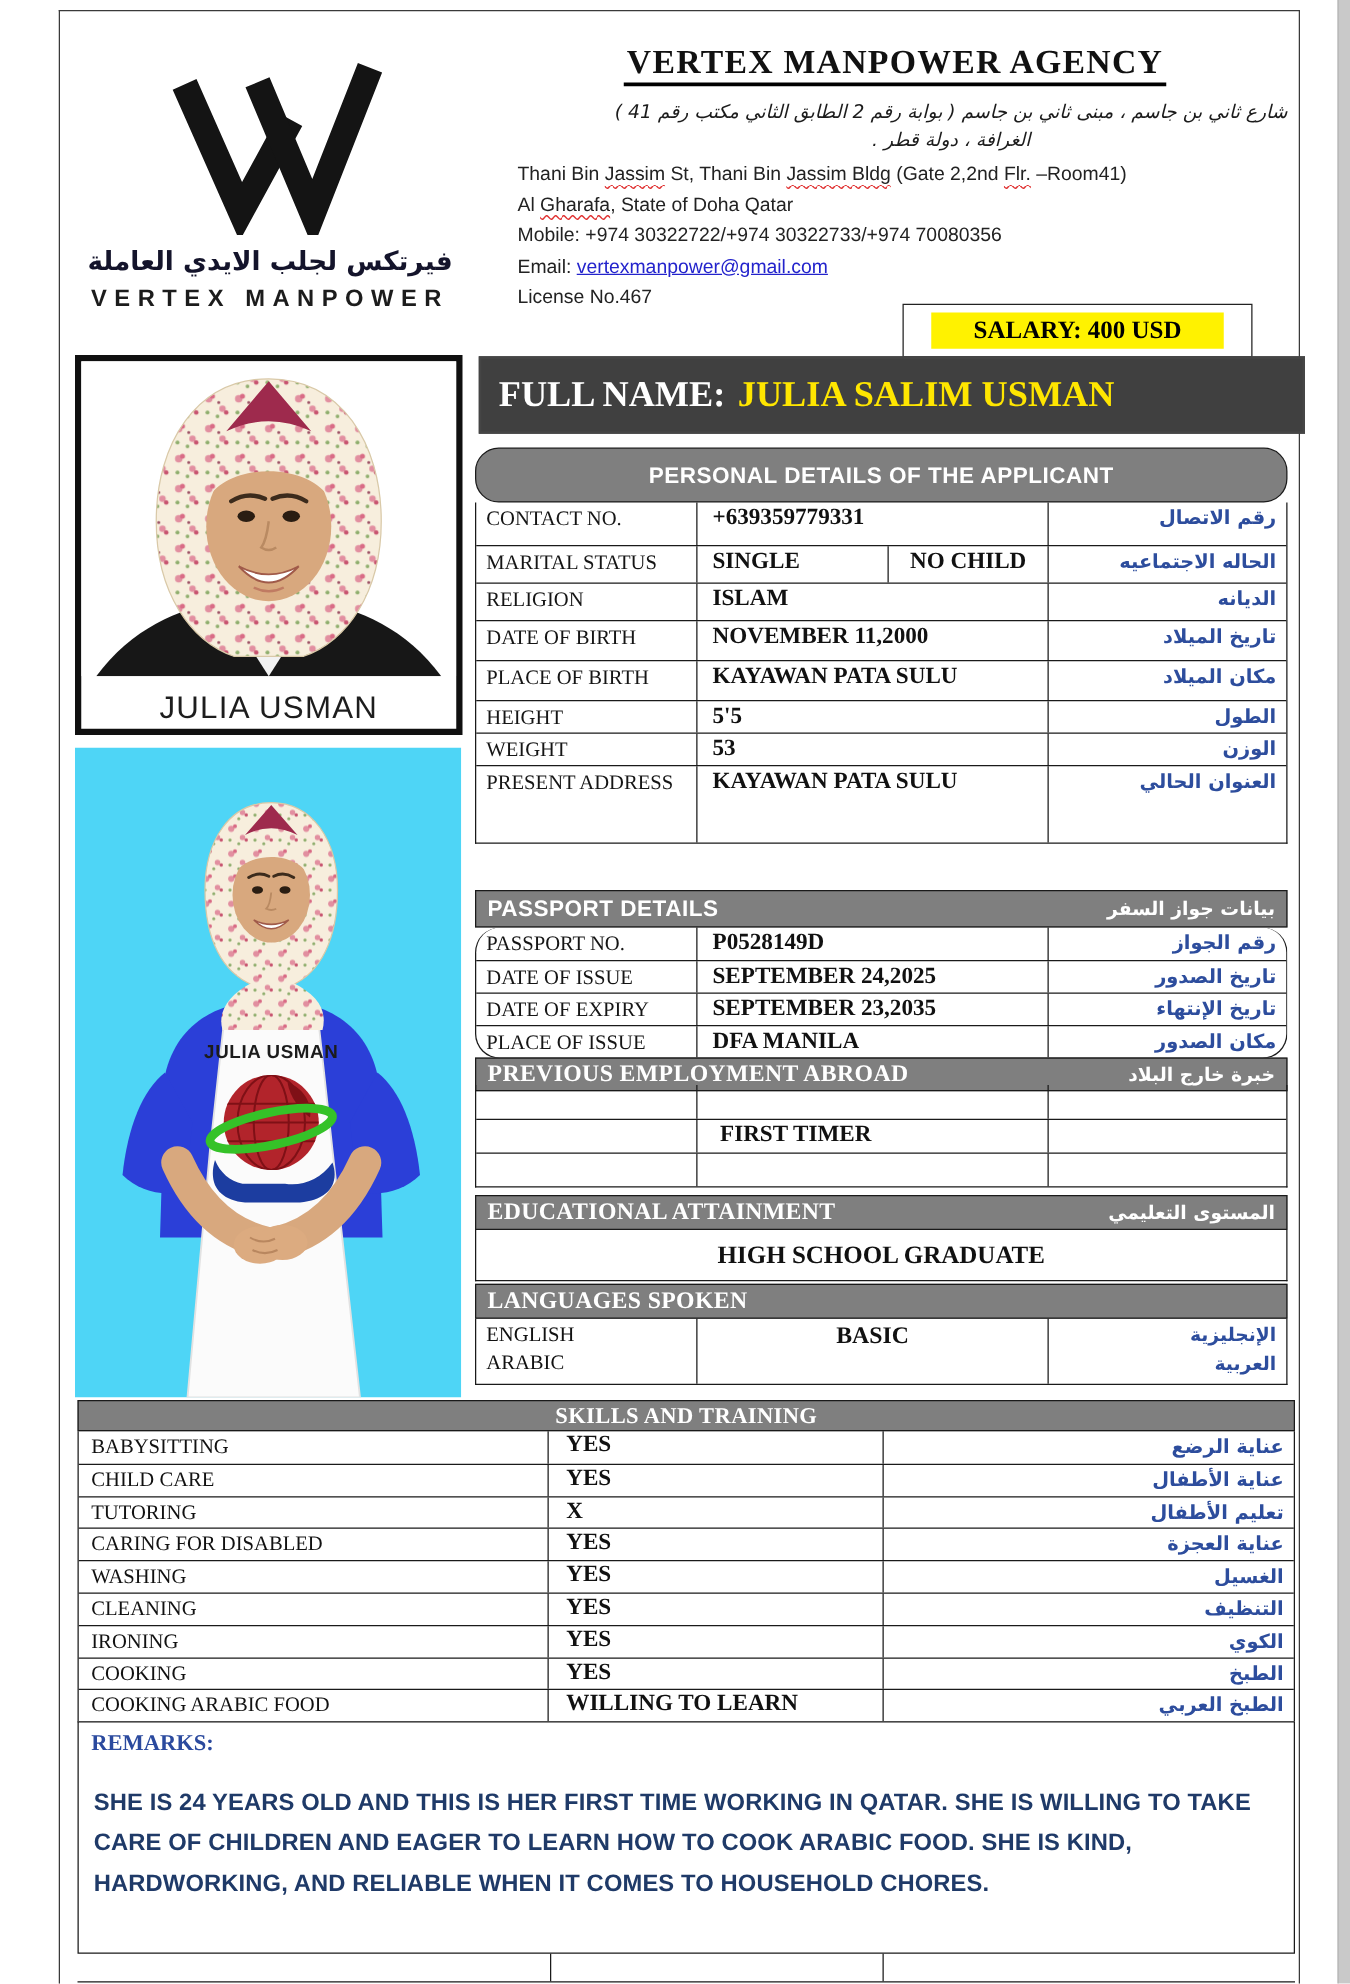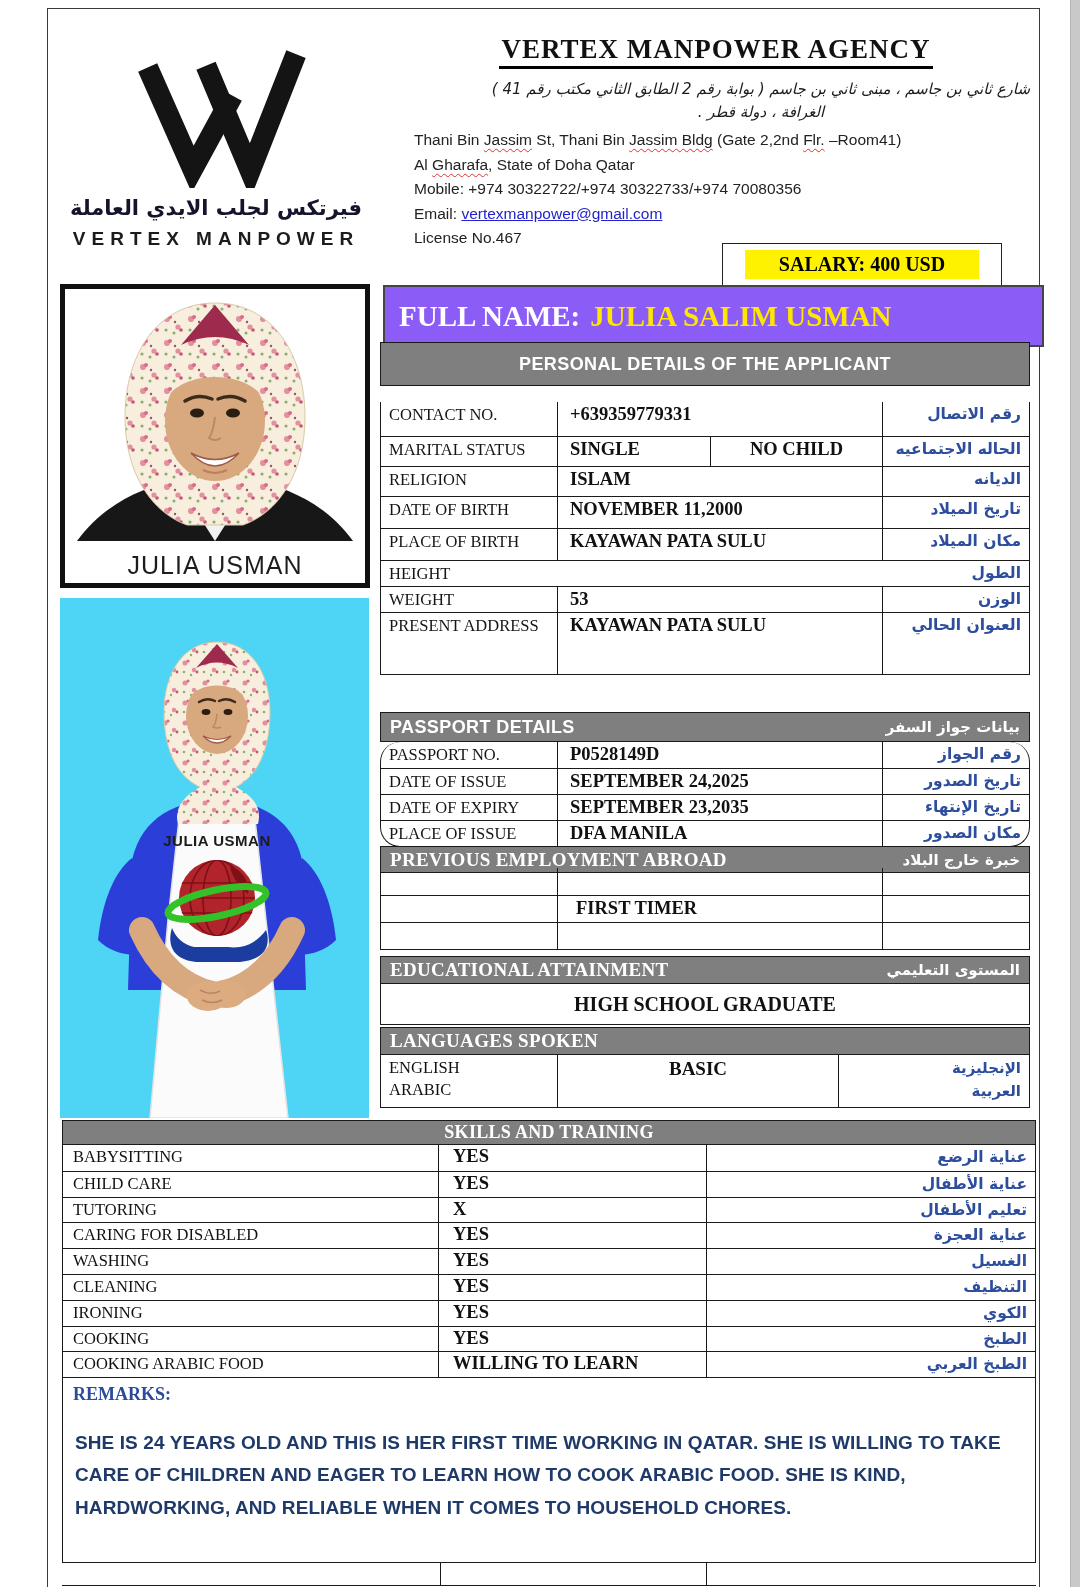--- a/index.html
+++ b/index.html
@@ -23,21 +23,21 @@
   .agency-ar .l2{text-align:center;padding-left:90px;}
   .addr{font-family:"Liberation Sans",sans-serif;font-size:15.5px;color:#222;margin-top:6.5px;padding-left:12px;}
   .wavy{text-decoration:underline;text-decoration-style:wavy;text-decoration-color:#e03131;text-decoration-thickness:1px;text-underline-offset:3px;}
   .email-link{color:#2323cc;text-decoration:underline;}
 
   
   .salary-box{left:722px;top:243px;width:278px;height:41px;background:#fff;border:1.5px solid #222;display:flex;align-items:center;justify-content:center;}
   .salary-inner{background:#fff200;padding:3px 34px;font-size:20px;font-weight:bold;color:#000;}
 
   
-  .fullname-bar{left:383px;top:285px;width:643px;height:58px;background:#8b5cf6;border:2px solid #454545;
+  .fullname-bar{left:383px;top:285px;width:643px;height:58px;background:#404040;border:2px solid #454545;
     display:flex;align-items:center;padding-left:14px;font-weight:bold;font-size:29px;}
   .fn-label{color:#fff;}
   .fn-value{color:#ffe600;margin-left:10px;}
 
   
   .portrait{left:60px;top:284px;width:300px;height:294px;border:5px solid #101010;background:#fff;}
   .portrait-caption{height:40px;display:flex;align-items:center;justify-content:center;
     font-family:"Liberation Sans",sans-serif;font-size:25px;letter-spacing:1px;color:#1d1d1d;}
   .fullbody{left:60px;top:598px;width:309px;height:520px;}
 
@@ -46,21 +46,21 @@
   .gbar .en-sans{font-family:"Liberation Sans",sans-serif;font-weight:bold;font-size:18px;letter-spacing:.4px;}
   .gbar .en-serif{font-weight:bold;font-size:19px;letter-spacing:.3px;}
   .gbar .bar-ar{font-size:15px;font-weight:bold;}
   .gbar.center{justify-content:center;}
 
   
   .tbl{border:1.5px solid #1a1a1a;border-top:none;}
   .t-row{display:flex;border-top:1.5px solid #1a1a1a;box-sizing:border-box;}
   .t-row:first-child{border-top:none;}
   .c-label{width:176px;padding:3px 0 0 8px;font-size:16.5px;color:#151515;box-sizing:border-box;}
-  .c-val{width:326px;border-left:1.5px solid #1a1a1a;border-right:1.5px solid #1a1a1a;
+  .c-val{width:282px;border-left:1.5px solid #1a1a1a;border-right:1.5px solid #1a1a1a;
          padding:2px 0 0 12px;font-weight:bold;font-size:18.5px;box-sizing:border-box;}
   .c-ar{flex:1;text-align:right;padding:3px 8px 0 0;color:#2d4d9d;font-size:15.5px;font-weight:bold;box-sizing:border-box;}
   .split{display:flex;padding:0;}
   .split .sp1{width:140px;padding:2px 0 0 12px;font-weight:bold;font-size:18.5px;}
   .split .sp2{flex:1;border-left:1.5px solid #1a1a1a;padding:2px 0 0 0;text-align:center;font-weight:bold;font-size:18.5px;}
 
   
   .s-label{width:375px;padding:2px 0 0 10px;font-size:16.5px;box-sizing:border-box;}
   .s-val{width:269px;border-left:1.5px solid #1a1a1a;border-right:1.5px solid #1a1a1a;
          padding:1px 0 0 14px;font-weight:bold;font-size:18.5px;box-sizing:border-box;}
@@ -219,21 +219,21 @@
         <path d="M159,103 Q167,99 175,104" stroke="#3c2b1c" stroke-width="2.4" fill="none" stroke-linecap="round"></path>
         <ellipse cx="146" cy="114" rx="4.4" ry="3" fill="#2a1d12"></ellipse>
           <ellipse cx="168" cy="114" rx="4.4" ry="3" fill="#2a1d12"></ellipse>
         <path d="M157,116 Q156,126 153,129 Q157,131 161,129" stroke="#b98a62" stroke-width="1.5" fill="none"></path>
         <path d="M143,138 Q157,152 171,138 Q157,145 143,138 Z" fill="#ffffff" stroke="#a05a49" stroke-width="1.2"></path>
         <path d="M142,188 C122,198 114,212 118,226 L198,226 C202,210 194,198 174,188 Z" fill="url(#floralB)"></path>
       </g>
     </svg>
   </div>
 
-  <div class="abs gbar center" style="left:380px;top:342px;width:650px;height:44px;box-sizing:border-box;">
+  <div class="abs gbar center" style="left:380px;top:358px;width:650px;height:44px;box-sizing:border-box;border-radius:19px;">
     <span class="en-sans">PERSONAL DETAILS OF THE APPLICANT</span>
   </div>
   <div class="abs tbl" style="left:380px;top:402px;width:650px;box-sizing:border-box;">
     <div class="t-row" style="height:34px">
       <div class="c-label">CONTACT NO.</div>
       <div class="c-val">+639359779331</div>
       <div class="c-ar ar">رقم الاتصال</div>
     </div>
     <div class="t-row" style="height:30px">
       <div class="c-label">MARITAL STATUS</div>
@@ -253,20 +253,21 @@
       <div class="c-val">NOVEMBER 11,2000</div>
       <div class="c-ar ar">تاريخ الميلاد</div>
     </div>
     <div class="t-row" style="height:32px">
       <div class="c-label">PLACE OF BIRTH</div>
       <div class="c-val">KAYAWAN PATA SULU</div>
       <div class="c-ar ar">مكان الميلاد</div>
     </div>
     <div class="t-row" style="height:26px">
       <div class="c-label">HEIGHT</div>
+      <div class="c-val">5'5</div>
       <div class="c-ar ar">الطول</div>
     </div>
     <div class="t-row" style="height:26px">
       <div class="c-label">WEIGHT</div>
       <div class="c-val">53</div>
       <div class="c-ar ar">الوزن</div>
     </div>
     <div class="t-row" style="height:62px">
       <div class="c-label">PRESENT ADDRESS</div>
       <div class="c-val">KAYAWAN PATA SULU</div>

